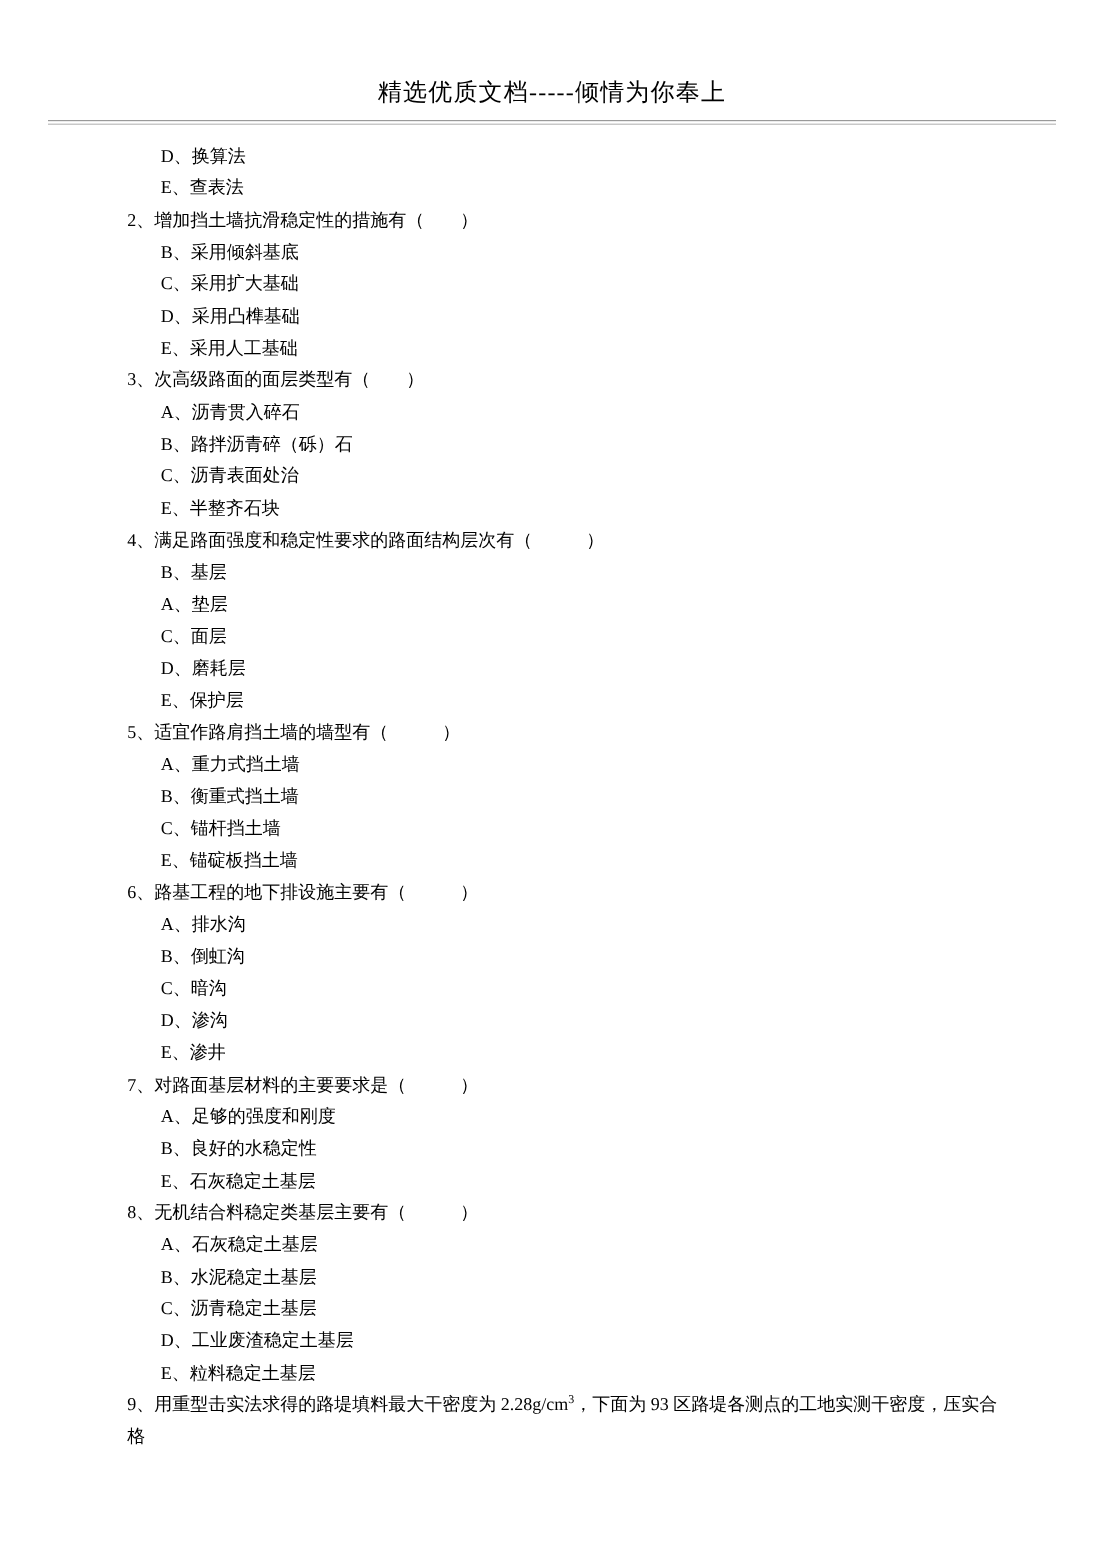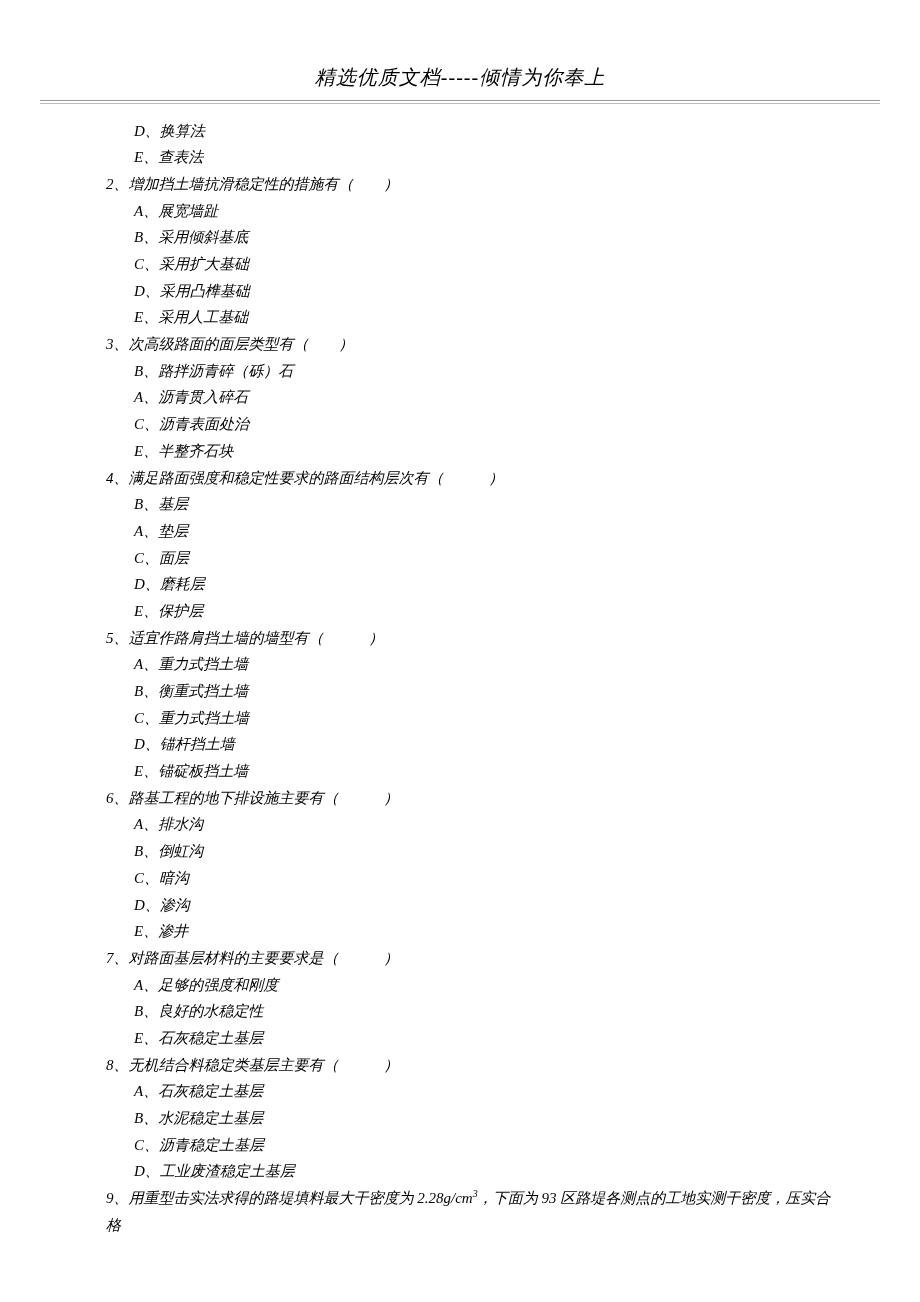--- a/index.html
+++ b/index.html
@@ -1,19 +1,18 @@
 <!DOCTYPE html>
 <html><head>
   <meta charset="utf-8">
   <style>
     * {
       margin: 0;
       padding: 0;
       box-sizing: border-box;
-      font-style: italic;
     }
     body {
       background: #ffffff;
       font-family: "SimSun", "宋体", serif;
       font-size: 15px;
       line-height: 1.78;
       color: #000000;
       padding: 60px 80px 40px 80px;
       width: 920px;
       position: relative;
@@ -58,54 +57,53 @@
 <div class="header-rule-top"></div>
 <div class="header-rule-bottom"></div>
 
 <div class="content">
   <div id="leading-options">
       <div class="option-line">D、换算法</div>
       <div class="option-line">E、查表法</div>
     </div>
   <div id="questions-container">
       <div class="question-line">2、增加挡土墙抗滑稳定性的措施有（　　）</div>
-      <div class="option-line">A、展宽墙趾</div>
       <div class="option-line">B、采用倾斜基底</div>
       <div class="option-line">C、采用扩大基础</div>
       <div class="option-line">D、采用凸榫基础</div>
       <div class="option-line">E、采用人工基础</div>
       <div class="question-line">3、次高级路面的面层类型有（　　）</div>
+      <div class="option-line">A、沥青贯入碎石</div>
       <div class="option-line">B、路拌沥青碎（砾）石</div>
-      <div class="option-line">A、沥青贯入碎石</div>
       <div class="option-line">C、沥青表面处治</div>
       <div class="option-line">E、半整齐石块</div>
       <div class="question-line">4、满足路面强度和稳定性要求的路面结构层次有（　　　）</div>
       <div class="option-line">B、基层</div>
       <div class="option-line">A、垫层</div>
       <div class="option-line">C、面层</div>
       <div class="option-line">D、磨耗层</div>
       <div class="option-line">E、保护层</div>
       <div class="question-line">5、适宜作路肩挡土墙的墙型有（　　　）</div>
       <div class="option-line">A、重力式挡土墙</div>
       <div class="option-line">B、衡重式挡土墙</div>
-      <div class="option-line">C、重力式挡土墙</div>
-      <div class="option-line">D、锚杆挡土墙</div>
+      <div class="option-line">C、锚杆挡土墙</div>
       <div class="option-line">E、锚碇板挡土墙</div>
       <div class="question-line">6、路基工程的地下排设施主要有（　　　）</div>
       <div class="option-line">A、排水沟</div>
       <div class="option-line">B、倒虹沟</div>
       <div class="option-line">C、暗沟</div>
       <div class="option-line">D、渗沟</div>
       <div class="option-line">E、渗井</div>
       <div class="question-line">7、对路面基层材料的主要要求是（　　　）</div>
       <div class="option-line">A、足够的强度和刚度</div>
       <div class="option-line">B、良好的水稳定性</div>
       <div class="option-line">E、石灰稳定土基层</div>
       <div class="question-line">8、无机结合料稳定类基层主要有（　　　）</div>
       <div class="option-line">A、石灰稳定土基层</div>
       <div class="option-line">B、水泥稳定土基层</div>
       <div class="option-line">C、沥青稳定土基层</div>
       <div class="option-line">D、工业废渣稳定土基层</div>
+      <div class="option-line">E、粒料稳定土基层</div>
     </div>
   <div class="long-question-line">
     <span>9</span>、<span>用重型击实法求得的路堤填料最大干密度为 2.28g/cm</span><sup>3</sup><span>，下面为 93 区路堤各测点的工地实测干密度，压实合格</span>
   </div>
 </div>
 
 </body></html>

